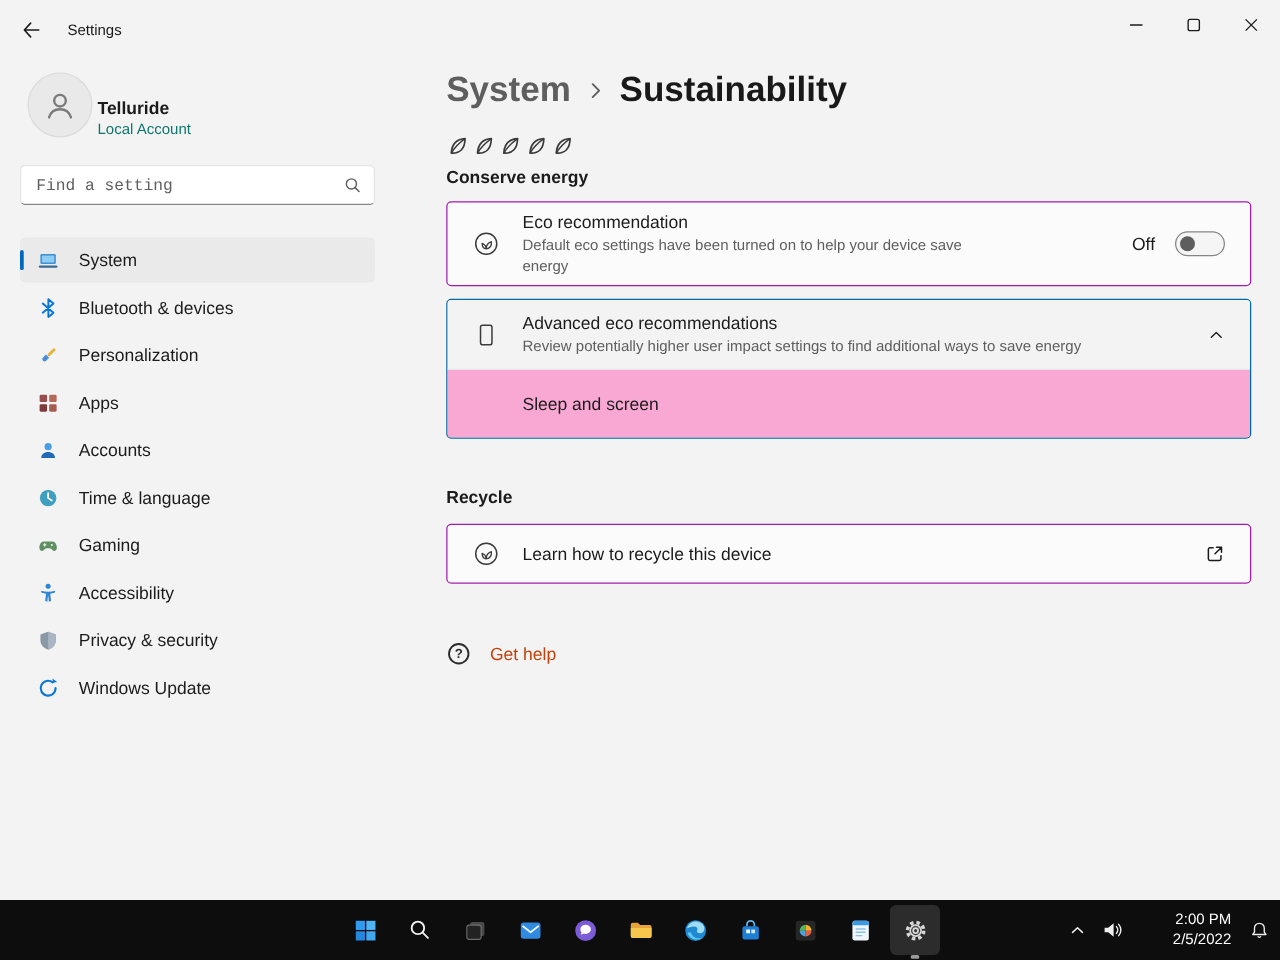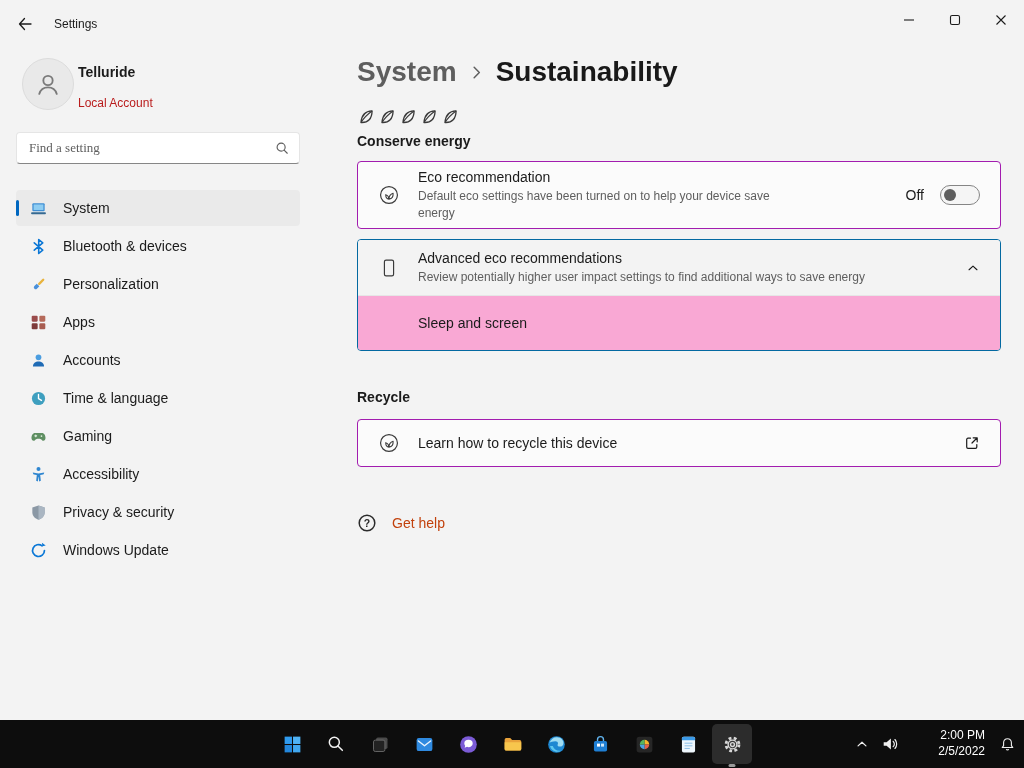--- a/index.html
+++ b/index.html
@@ -15,23 +15,23 @@
   .back-btn { width:38px; height:34px; margin-left:6px; display:flex; align-items:center; justify-content:center; border-radius:4px; cursor:pointer; }
   .titlebar-title { font-size:12px; margin-left:10px; }
   .window-controls { position:absolute; right:0; top:0; display:flex; height:40px; }
   .win-btn { width:46px; height:40px; display:flex; align-items:center; justify-content:center; cursor:pointer; }
 
   
   .sidebar { position:absolute; top:48px; left:0; width:316px; bottom:48px; padding:0 16px; }
   .user-row { display:flex; align-items:flex-end; gap:4px; padding:10px 0 22px 6px; cursor:pointer; }
   .avatar { width:52px; height:52px; border-radius:50%; background:#e9e9e9; border:1px solid #dcdcdc; display:flex; align-items:center; justify-content:center; }
   .user-name { font-weight:bold; font-size:14px; }
-  .user-type { font-size:12px; color:#b91c1c; margin-top:16px; }
+  .user-type { font-size:12px; color:#0f766e; margin-top:2px; }
   .search-box { height:32px; background:#ffffff; border:1px solid #e5e5e5; border-bottom:1px solid #868686; border-radius:4px; display:flex; align-items:center; padding:0 10px 0 12px; }
-  .search-box input { border:none; outline:none; flex:1; font-size:13px; background:transparent; font-family:Liberation Serif, serif; color:#737373; }
+  .search-box input { border:none; outline:none; flex:1; font-size:13px; background:transparent; font-family:Liberation Mono, monospace; color:#737373; }
   .search-box input::placeholder { color:#5e5e5e; }
   .nav { margin-top:26px; }
   .nav-item { position:relative; display:flex; align-items:center; gap:16px; height:36px; padding-left:13px; border-radius:4px; margin:2px 0; font-size:14px; cursor:pointer; }
   .nav-item.selected { background:#eaeaea; }
   .nav-item.selected::before { content:""; position:absolute; left:0; top:50%; transform:translateY(-50%); width:3px; height:16px; border-radius:2px; background:#0067c0; }
   .nav-icon { width:18px; height:18px; display:flex; align-items:center; justify-content:center; flex:0 0 18px; }
 
   
   .main { position:absolute; left:357px; top:48px; width:644px; bottom:48px; }
   .breadcrumb { display:flex; align-items:center; gap:12px; margin-top:8px; font-size:28px; font-weight:600; }

